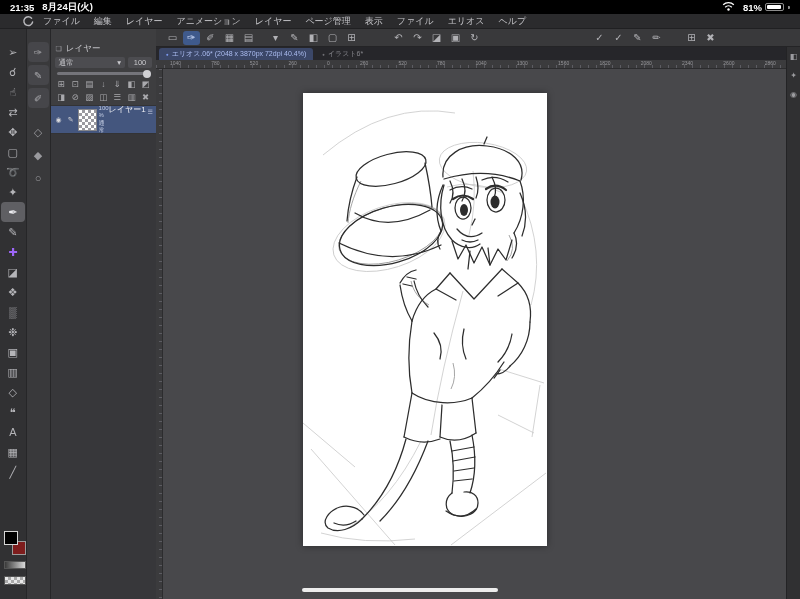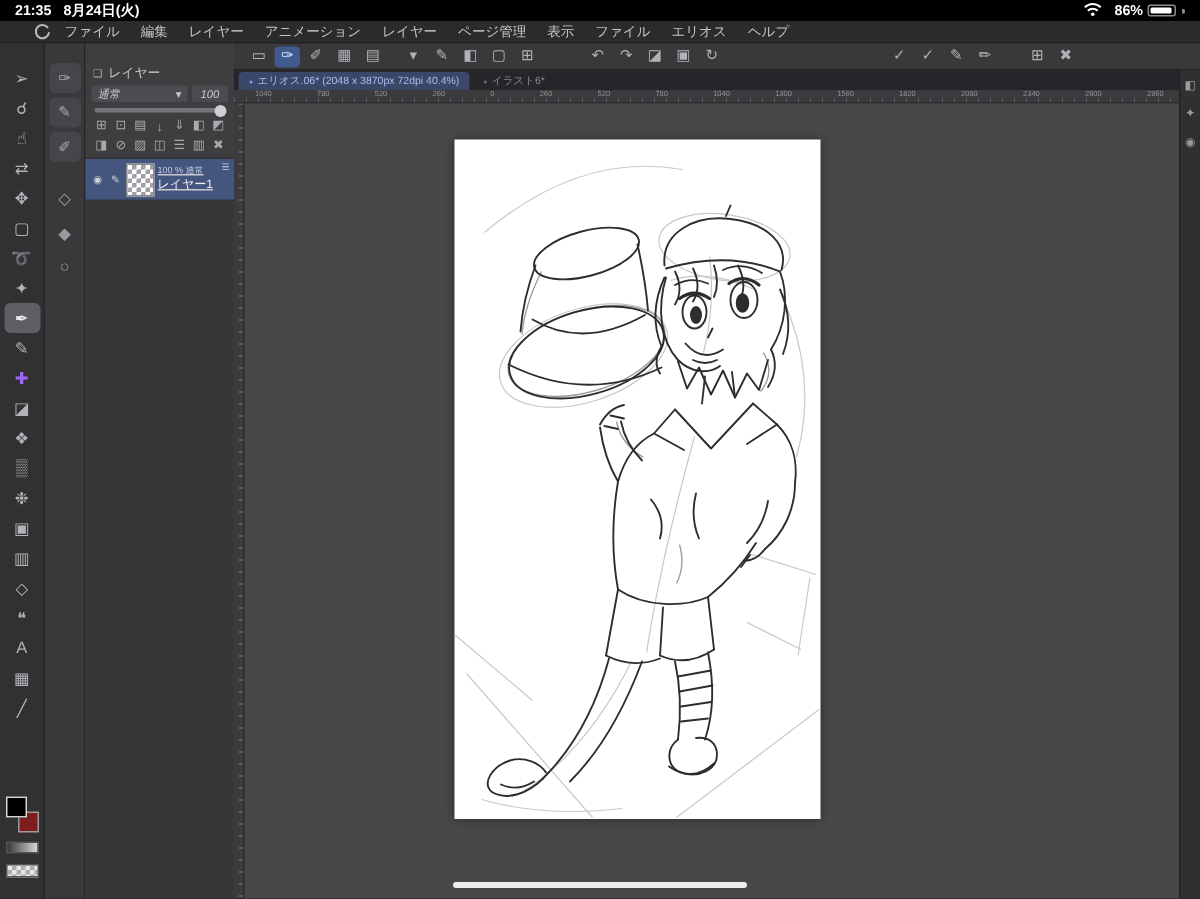--- a/index.html
+++ b/index.html
@@ -36,34 +36,34 @@
   .transbar{position:absolute;bottom:14px;left:4px;width:22px;height:9px;border:1px solid #555;background-image:linear-gradient(45deg,#aaa 25%,transparent 25%,transparent 75%,#aaa 75%),linear-gradient(45deg,#aaa 25%,transparent 25%,transparent 75%,#aaa 75%);background-size:6px 6px;background-position:0 0,3px 3px;background-color:#e8e8e8;}
 
   .dockcol{width:27px;background:#39393b;border-right:1px solid #262628;padding-top:13px;display:flex;flex-direction:column;align-items:center;gap:3px;}
   .dock-icon{width:21px;height:20px;display:flex;align-items:center;justify-content:center;color:#a8a8ac;font-size:10px;background:#46464a;border-radius:4px;flex:0 0 auto;}
   .dock-icon.plain{background:transparent;font-size:11px;color:#9a9a9e;}
   .dock-gap{height:8px;flex:0 0 auto;}
 
   .layerpanel{flex:1;background:#3e3e40;display:flex;flex-direction:column;color:#c9c9cd;padding-top:12px;}
   .lp-header{height:15px;display:flex;align-items:center;gap:4px;padding:0 5px;font-size:8.5px;}
   .lp-hicon{font-size:7px;color:#a9a9ad;}
-  .lp-blendrow{display:flex;gap:3px;padding:1px 4px;font-style:italic;}
+  .lp-blendrow{display:flex;gap:3px;padding:1px 4px;}
   .blend-select{flex:1;background:#4c4c50;border-radius:2px;height:11px;display:flex;align-items:center;justify-content:space-between;padding:0 4px;font-size:7.5px;}
   .opacity-box{width:24px;background:#4c4c50;border-radius:2px;height:11px;display:flex;align-items:center;justify-content:center;font-size:7.5px;}
   .lp-slider{margin:3px 6px 2px 6px;height:3px;background:#74747a;border-radius:2px;position:relative;}
   .lp-slider .knob{position:absolute;right:-1px;top:-2.5px;width:8px;height:8px;background:#d0d0d4;border-radius:50%;}
   .lp-cmdrow{display:flex;justify-content:space-between;padding:0 5px;color:#a9a9ad;font-size:8.5px;height:13px;align-items:center;}
   .lp-cmdrow span{width:11px;text-align:center;}
   .lrows{margin-top:2px;border-top:1px solid #333335;}
   .lrow{display:flex;align-items:center;gap:2px;padding:2px 3px;border-bottom:1px solid #333335;background:#3e3e40;height:28px;}
   .lrow.sel{background:#44567e;}
   .leye,.ledit{width:10px;text-align:center;font-size:7px;color:#d6d6da;}
   .lthumb{width:19px;height:22px;border:1px solid #86868a;background:#fff;flex:0 0 auto;}
   .lthumb.checker{background-image:linear-gradient(45deg,#9a9aa0 25%,transparent 25%,transparent 75%,#9a9aa0 75%),linear-gradient(45deg,#9a9aa0 25%,transparent 25%,transparent 75%,#9a9aa0 75%);background-size:6px 6px;background-position:0 0,3px 3px;background-color:#fff;}
-  .lmeta{flex:1;display:flex;flex-direction:column;line-height:1.25;overflow:hidden;text-decoration:underline;}
+  .lmeta{flex:1;display:flex;flex-direction:row;line-height:1.25;overflow:hidden;}
   .linfo{font-size:6px;color:#c3cce2;}
   .lname{font-size:8px;color:#f0f0f4;white-space:nowrap;}
   .lmenu{font-size:6px;color:#cdd3e6;align-self:flex-start;}
   .lp-fill{flex:1;background:#37373a;}
 
   
   .rightarea{flex:1;display:flex;flex-direction:column;min-width:0;}
   .commandbar{height:18px;background:#39393b;border-bottom:1px solid #242426;display:flex;align-items:center;padding:0 8px;color:#b2b2b6;}
   .cb-group{display:flex;align-items:center;gap:2px;}
   .cbi{width:17px;height:14px;display:flex;align-items:center;justify-content:center;font-size:10px;border-radius:3px;}
@@ -109,21 +109,21 @@
     </div>
     <div class="sb-right">
       <span>
         <svg width="13" height="10" viewBox="0 0 13 10">
             <path d="M1.2 3.8 A7.6 7.6 0 0 1 11.8 3.8" stroke="#fff" stroke-width="1.3" fill="none"></path>
             <path d="M3.2 6.2 A4.7 4.7 0 0 1 9.8 6.2" stroke="#fff" stroke-width="1.3" fill="none"></path>
             <circle cx="6.5" cy="8.5" r="1.2" fill="#fff"></circle>
           </svg>
       </span>
       <span class="battery">
-        <span>86%</span>
+        <span>81%</span>
         <span class="batt-shell">
             <span class="batt-fill"></span>
           </span>
           <span class="batt-cap"></span>
       </span>
     </div>
   </div>
 
   <div class="menubar">
     <span class="logo">

